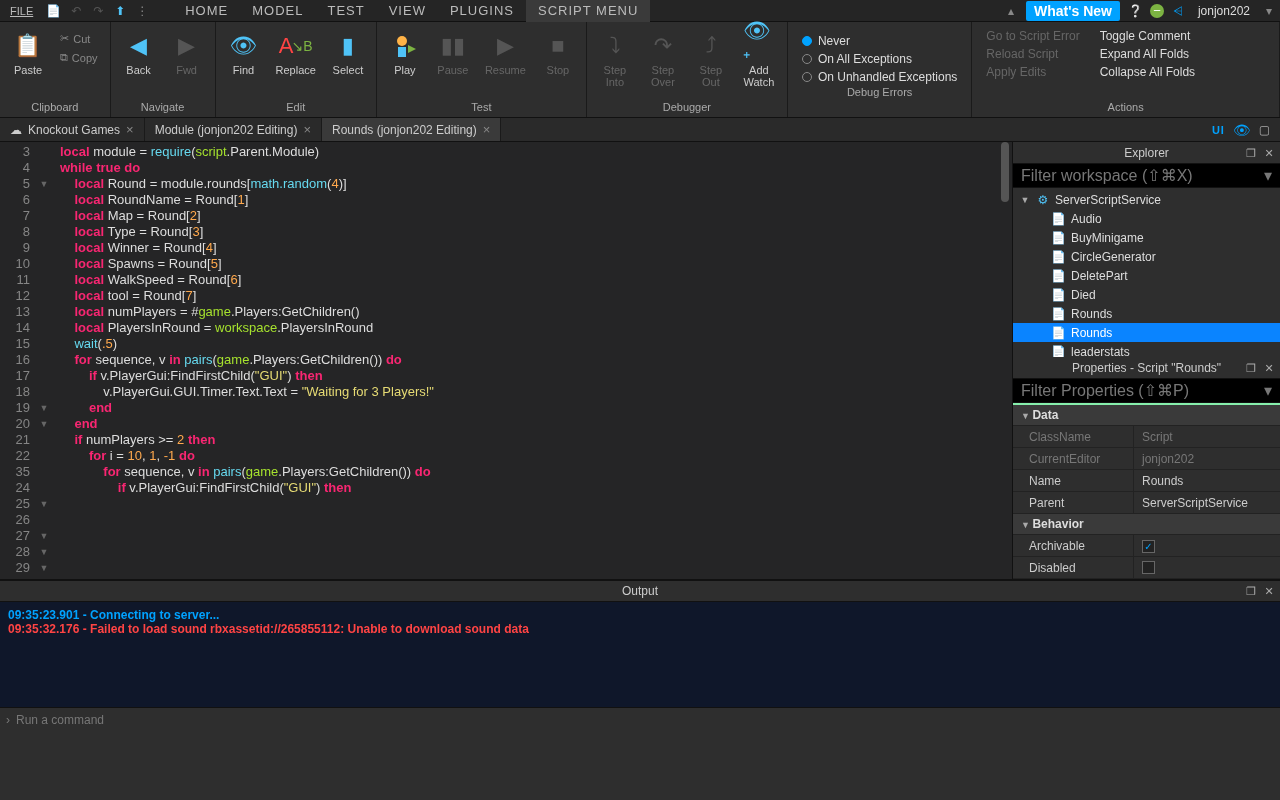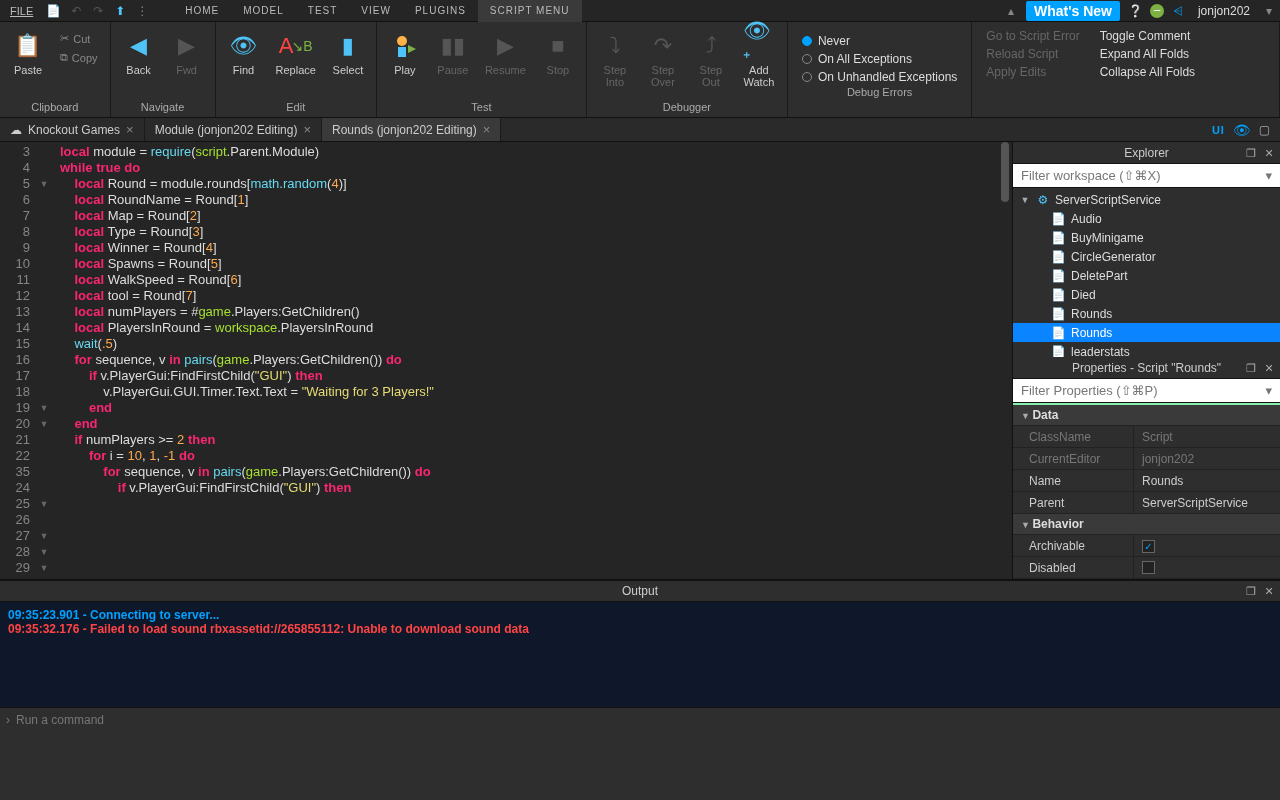--- a/index.html
+++ b/index.html
@@ -1,20 +1,20 @@
 <!DOCTYPE html>
 <html><head>
 <meta charset="utf-8">
 <style>
 * { margin: 0; padding: 0; box-sizing: border-box; font-family: -apple-system, "Segoe UI", Arial, sans-serif; }
 body { background: #2e2e2e; color: #ccc; font-size: 12px; overflow: hidden; width: 1280px; height: 800px; }
 
 
 .topbar { height: 22px; background: #252525; display: flex; align-items: center; border-bottom: 1px solid #111; }
-.topbar .menu-item { padding: 0 12px; color: #bbb; font-size: 10px; letter-spacing: 1px; line-height: 22px; cursor: pointer; }
+.topbar .menu-item { padding: 0 12px; color: #bbb; font-size: 13px; letter-spacing: 1px; line-height: 22px; cursor: pointer; }
 .topbar .menu-item.active { background: #3a3a3a; border-top: 2px solid #00a2ff; margin-top: -2px; }
 .topbar .file-label { padding: 0 10px; color: #bbb; font-size: 11px; text-decoration: underline; }
 .topbar .icon-btn { width: 18px; height: 18px; display: flex; align-items: center; justify-content: center; color: #888; margin: 0 2px; }
 .topbar .spacer { flex: 1; }
 .whats-new { background: #00a2ff; color: #fff; padding: 2px 8px; border-radius: 2px; font-size: 14px; font-weight: bold; margin: 0 4px; }
 .top-right-icon { width: 20px; height: 20px; display: flex; align-items: center; justify-content: center; margin: 0 2px; }
 .username { padding: 0 8px; font-size: 12px; color: #ddd; }
 
 
 .ribbon { height: 96px; background: #2e2e2e; display: flex; border-bottom: 1px solid #111; }
@@ -64,21 +64,21 @@
 .code .glob { color: #a6e22e; }
 .scroll-v { width: 14px; background: #252526; position: relative; }
 .scroll-v::before { content: ""; position: absolute; top: 0; left: 3px; width: 8px; height: 60px; background: #555; border-radius: 4px; }
 
 
 .panel-head { height: 22px; background: #2e2e2e; display: flex; align-items: center; justify-content: center; font-size: 12px; color: #ccc; border-bottom: 1px solid #111; position: relative; }
 .panel-icons { position: absolute; right: 4px; display: flex; gap: 4px; color: #aaa; }
 .panel-icons span { width: 14px; height: 14px; text-align: center; line-height: 14px; font-size: 11px; }
 
 
-.filter-row { height: 24px; background: #ffffff; color: #777; padding: 0 8px; display: flex; align-items: center; font-size: 13px; border-bottom: 1px solid #111; }
+.filter-row { height: 24px; background: #000000; color: #777; padding: 0 8px; display: flex; align-items: center; font-size: 16px; border-bottom: 1px solid #111; }
 .filter-row .chev { margin-left: auto; }
 
 
 .tree { flex: 1; overflow: auto; background: #2e2e2e; font-size: 12px; padding-top: 2px; }
 .tree-row { display: flex; align-items: center; height: 19px; padding-left: 6px; color: #ddd; gap: 4px; }
 .tree-row.sel { background: #0a84ff; color: #fff; }
 .tree-arrow { width: 12px; color: #aaa; font-size: 9px; text-align: center; }
 .tree-icon { width: 16px; text-align: center; }
 .tree-row.d0 { padding-left: 6px; }
 .tree-row.d1 { padding-left: 22px; }
@@ -271,20 +271,21 @@
           <div class="action-item dim">Go to Script Error</div>
           <div class="action-item dim">Reload Script</div>
           <div class="action-item dim">Apply Edits</div>
         </div>
       <div class="action-list" id="actions-right">
           <div class="action-item">Toggle Comment</div>
           <div class="action-item">Expand All Folds</div>
           <div class="action-item">Collapse All Folds</div>
         </div>
     </div>
+    <div class="ribbon-group-label">Actions</div>
   </div>
 </div>
 
 <div class="doc-tabs">
   <div id="doc-tabs-host" style="display:flex">
       <div class="doc-tab">
         <span>☁</span>
         <span>Knockout Games</span>
         <span class="close">×</span>
       </div>

